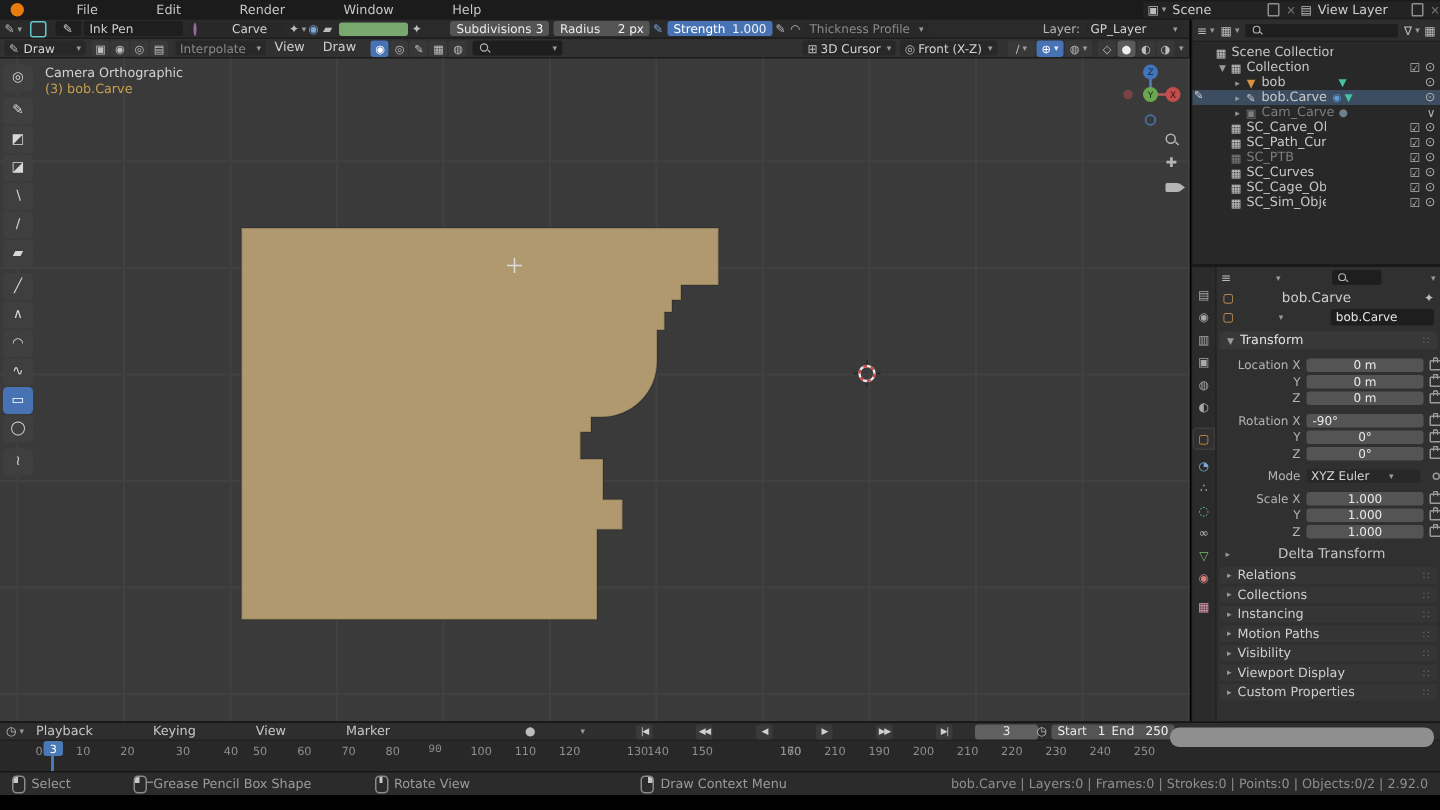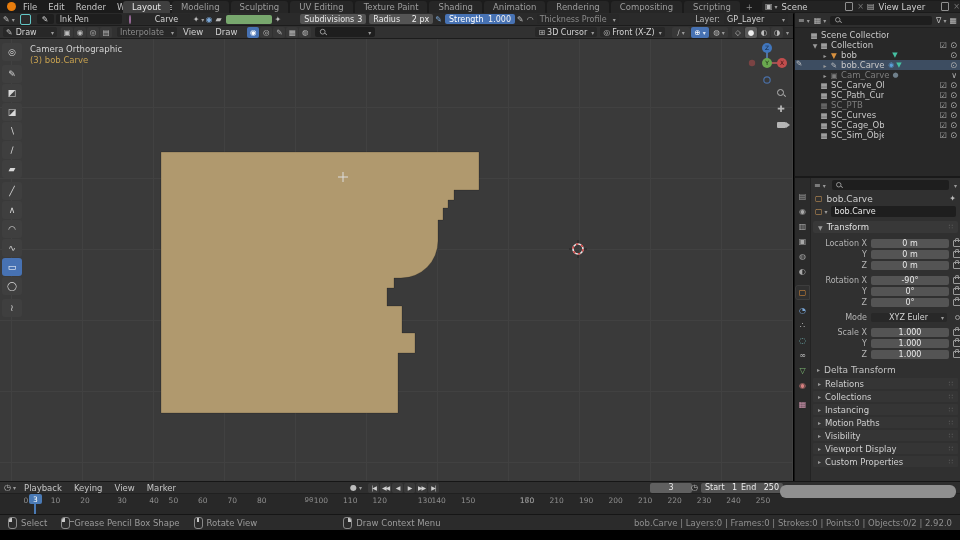--- a/index.html
+++ b/index.html
@@ -1,20 +1,20 @@
 <!DOCTYPE html>
 <html><head>
 <meta charset="utf-8">
 <style>
   html,body{margin:0;padding:0;background:#000;}
   #root{position:relative;width:960px;height:540px;background:#000;overflow:hidden;
         font-family:"DejaVu Sans",sans-serif;font-size:9px;color:#c8c8c8;
         -webkit-font-smoothing:antialiased;}
   .abs{position:absolute;}
-  .flex{display:flex;align-items:center;}
+  .flex{display:flex;align-items:center;gap:28px;}
   .caret{font-size:6px;color:#9a9a9a;margin-left:2px;}
   .dim{color:#7d7d7d;}
   
   #topbar{left:0;top:0;width:960px;height:13px;background:#1b1b1b;border-bottom:1px solid #101010;}
   .logo{width:9px;height:9px;border-radius:50%;background:#e87d0d;margin:0 7px 0 7px;flex:none;}
   #topbar-menus span{margin-right:11px;color:#c6c6c6;font-size:8.5px;}
   #topbar-tabs{position:absolute;left:123px;top:1px;display:flex;height:12px;}
   .wtab{padding:0 9px;height:12px;display:flex;align-items:center;background:#262626;
         color:#9d9d9d;font-size:8.5px;margin-right:2px;border-radius:3px 3px 0 0;}
   .wtab.active{background:#3f3f3f;color:#e8e8e8;}
@@ -128,33 +128,20 @@
 
   <div id="topbar" class="abs flex">
     <div class="logo"></div>
     <div id="topbar-menus" class="flex">
         <span>File</span>
         <span>Edit</span>
         <span>Render</span>
         <span>Window</span>
         <span>Help</span>
       </div>
-    <div id="topbar-tabs">
-        <div class="wtab active">Layout</div>
-        <div class="wtab">Modeling</div>
-        <div class="wtab">Sculpting</div>
-        <div class="wtab">UV Editing</div>
-        <div class="wtab">Texture Paint</div>
-        <div class="wtab">Shading</div>
-        <div class="wtab">Animation</div>
-        <div class="wtab">Rendering</div>
-        <div class="wtab">Compositing</div>
-        <div class="wtab">Scripting</div>
-        <div class="wtab add">+</div>
-      </div>
     <div class="idsel" style="left:762px;width:99px;">
       <span class="micon">▣</span>
       <span class="caret">▾</span>
       <span style="margin-left:4px;flex:1;">Scene</span>
       <span class="i-copy"></span>
       <span class="xg">×</span>
     </div>
     <div class="idsel" style="left:864px;width:93px;">
       <span class="micon">▤</span>
       <span style="margin-left:4px;flex:1;">View Layer</span>
@@ -486,42 +473,42 @@
             </div>
             <div class="trow">
               <span class="tlabel">Z</span>
               <span class="fld tfield" style="justify-content: center;">
                 <span>0 m</span>
               </span>
               <span class="lock"></span>
             </div>
             <div class="trow group">
               <span class="tlabel">Rotation X</span>
-              <span class="fld tfield" style="justify-content: center;">
+              <span class="fld tfield" style="justify-content: flex-start;">
                 <span>-90°</span>
               </span>
               <span class="lock"></span>
             </div>
             <div class="trow">
               <span class="tlabel">Y</span>
               <span class="fld tfield" style="justify-content: center;">
                 <span>0°</span>
               </span>
               <span class="lock"></span>
             </div>
             <div class="trow">
               <span class="tlabel">Z</span>
               <span class="fld tfield" style="justify-content: center;">
                 <span>0°</span>
               </span>
               <span class="lock"></span>
             </div>
             <div class="trow group">
               <span class="tlabel">Mode</span>
-              <span class="dd tfield" style="justify-content: flex-end; gap: 11px;">
+              <span class="dd tfield" style="justify-content: flex-start; gap: 11px;">
                 <span>XYZ Euler</span>
                 <span class="caret">▾</span>
               </span>
               <span style="width: 11px;"></span>
               <span class="adot"></span>
             </div>
             <div class="trow group">
               <span class="tlabel">Scale X</span>
               <span class="fld tfield" style="justify-content: center;">
                 <span>1.000</span>
@@ -626,21 +613,21 @@
     <div id="tl-ruler" style="position:absolute;left:0;top:12px;width:100%;height:21px;">
         <span class="tick" style="left: 26px;">0</span>
         <span class="tick" style="left: 55.48px;">10</span>
         <span class="tick" style="left: 84.96px;">20</span>
         <span class="tick" style="left: 122px; text-align: right;">30</span>
         <span class="tick" style="left: 154px;">40</span>
         <span class="tick" style="left: 173.4px;">50</span>
         <span class="tick" style="left: 202.88px;">60</span>
         <span class="tick" style="left: 232.36px;">70</span>
         <span class="tick" style="left: 261.84px;">80</span>
-        <span class="tick" style="left: 309px; font-family: Liberation Mono, monospace;">90</span>
+        <span class="tick" style="left: 290px; font-family: Liberation Mono, monospace;">90</span>
         <span class="tick" style="left: 320.8px;">100</span>
         <span class="tick" style="left: 350.28px;">110</span>
         <span class="tick" style="left: 379.76px;">120</span>
         <span class="tick" style="left: 425px;">130</span>
         <span class="tick" style="left: 438.72px;">140</span>
         <span class="tick" style="left: 468.2px;">150</span>
         <span class="tick" style="left: 527px;">160</span>
         <span class="tick" style="left: 527.16px;">170</span>
         <span class="tick" style="left: 556.64px;">210</span>
         <span class="tick" style="left: 586.12px;">190</span>

